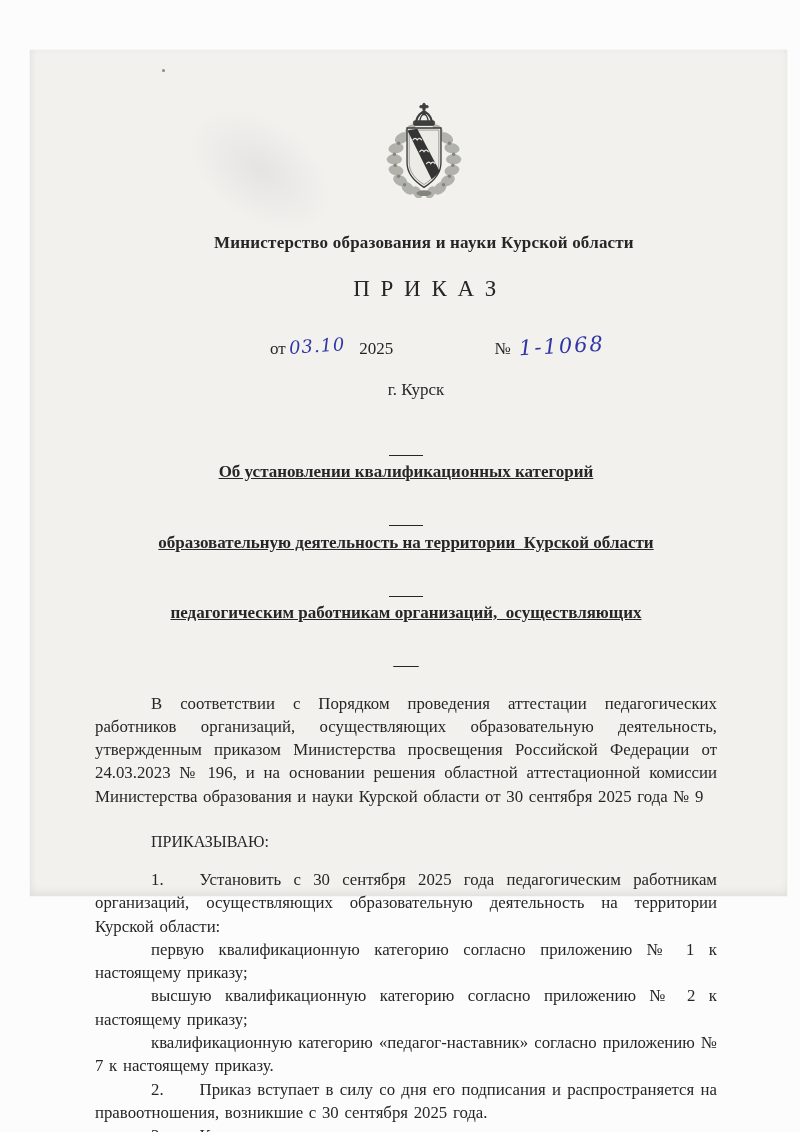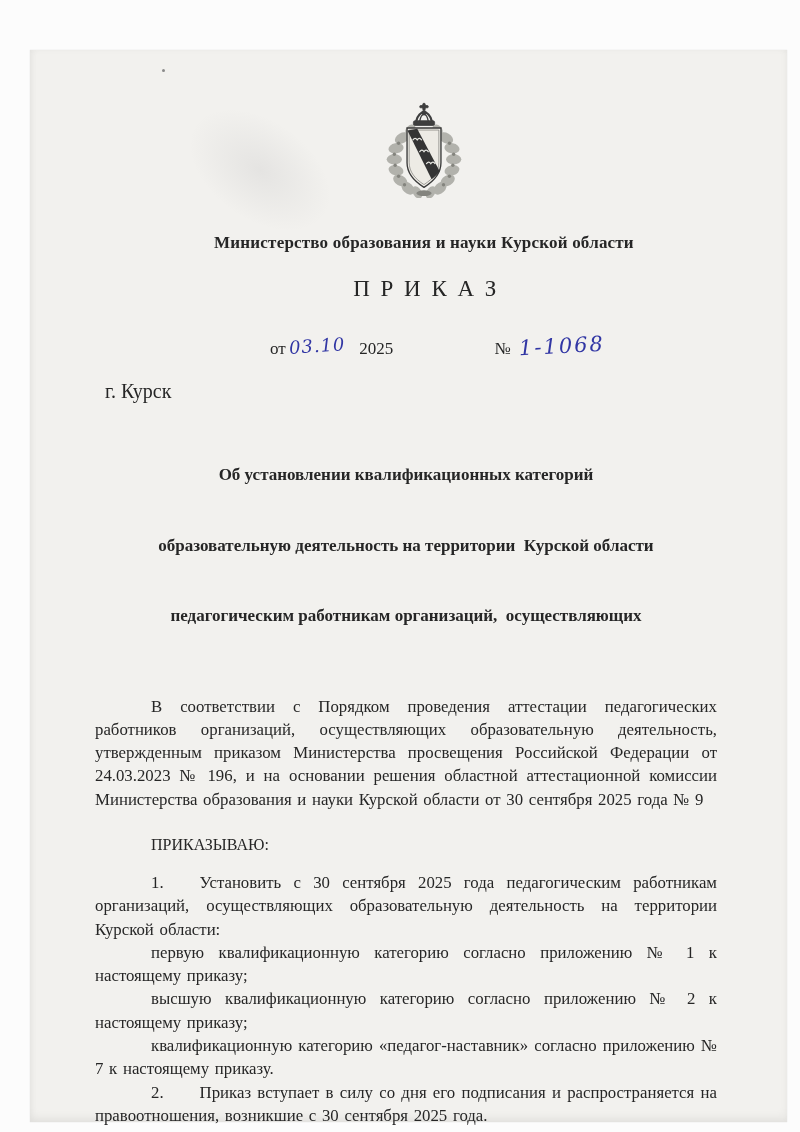--- a/index.html
+++ b/index.html
@@ -3,21 +3,21 @@
 <meta charset="utf-8">
 <style>
   html,body { margin:0; padding:0; background:#ffffff; }
   .canvas {
     position:relative; width:800px; height:1132px; overflow:hidden;
     background:#fcfcfc;
     font-family:"Liberation Serif","DejaVu Serif",serif;
     color:#262626;
   }
   .scan-page {
-    position:absolute; left:30px; top:50px; width:757px; height:1072px;
+    position:absolute; left:30px; top:50px; width:757px; height:846px;
     background:#f2f1ee;
     box-shadow: inset 0 -5px 9px rgba(0,0,0,0.05), inset 2px 0 6px rgba(0,0,0,0.03), 0 0 1px rgba(0,0,0,0.15);
   }
   .smudge {
     position:absolute; left:150px; top:70px; width:160px; height:100px;
     background:radial-gradient(ellipse at center, rgba(110,110,118,0.10), transparent 70%);
     transform:rotate(35deg); pointer-events:none;
   }
   .speck { position:absolute; left:132px; top:19px; width:3px; height:3px; background:#8a8a8a; border-radius:50%; }
   .content { box-sizing:border-box; padding:52px 70px 0 65px; }
@@ -35,25 +35,25 @@
   .date-row { margin-top:33px; display:flex; align-items:baseline; font-size:17px; }
   .date-left { margin-left:175px; white-space:nowrap; }
   .date-right { margin-left:auto; margin-right:112px; white-space:nowrap; }
   .hand {
     color:#3136a4; font-style:italic; font-family:"DejaVu Serif",serif;
     display:inline-block; font-weight:500;
   }
   .hand-date { font-size:18px; letter-spacing:1px; transform:rotate(-4deg) translateY(-2px); margin:0 14px 0 3px; }
   .hand-num  { font-size:21px; letter-spacing:2px; transform:rotate(-3deg) translateY(-1px); margin-left:8px; }
 
-  .city { margin-top:21px; transform:translateX(10px); font-size:20px; }
+  .city { margin-top:21px; text-align:center; transform:translateX(10px); font-size:17px; }
 
   .doc-title {
     margin-top:13px; text-align:center; font-weight:bold;
-    font-size:17px; line-height:23.5px; white-space:pre-wrap;
+    font-size:17px; line-height:23.5px; white-space:pre-wrap;text-decoration:underline;
   }
 
   .para {
     margin:0; font-size:16.8px; line-height:23.3px;
     text-align:justify; text-align-last:left; text-indent:56px;
     word-spacing:1.5px;
   }
   .intro { margin-top:20px; }
   .resolve { margin-top:25px; font-size:16px; text-indent:56px; }
   .items-start { margin-top:17px; }

